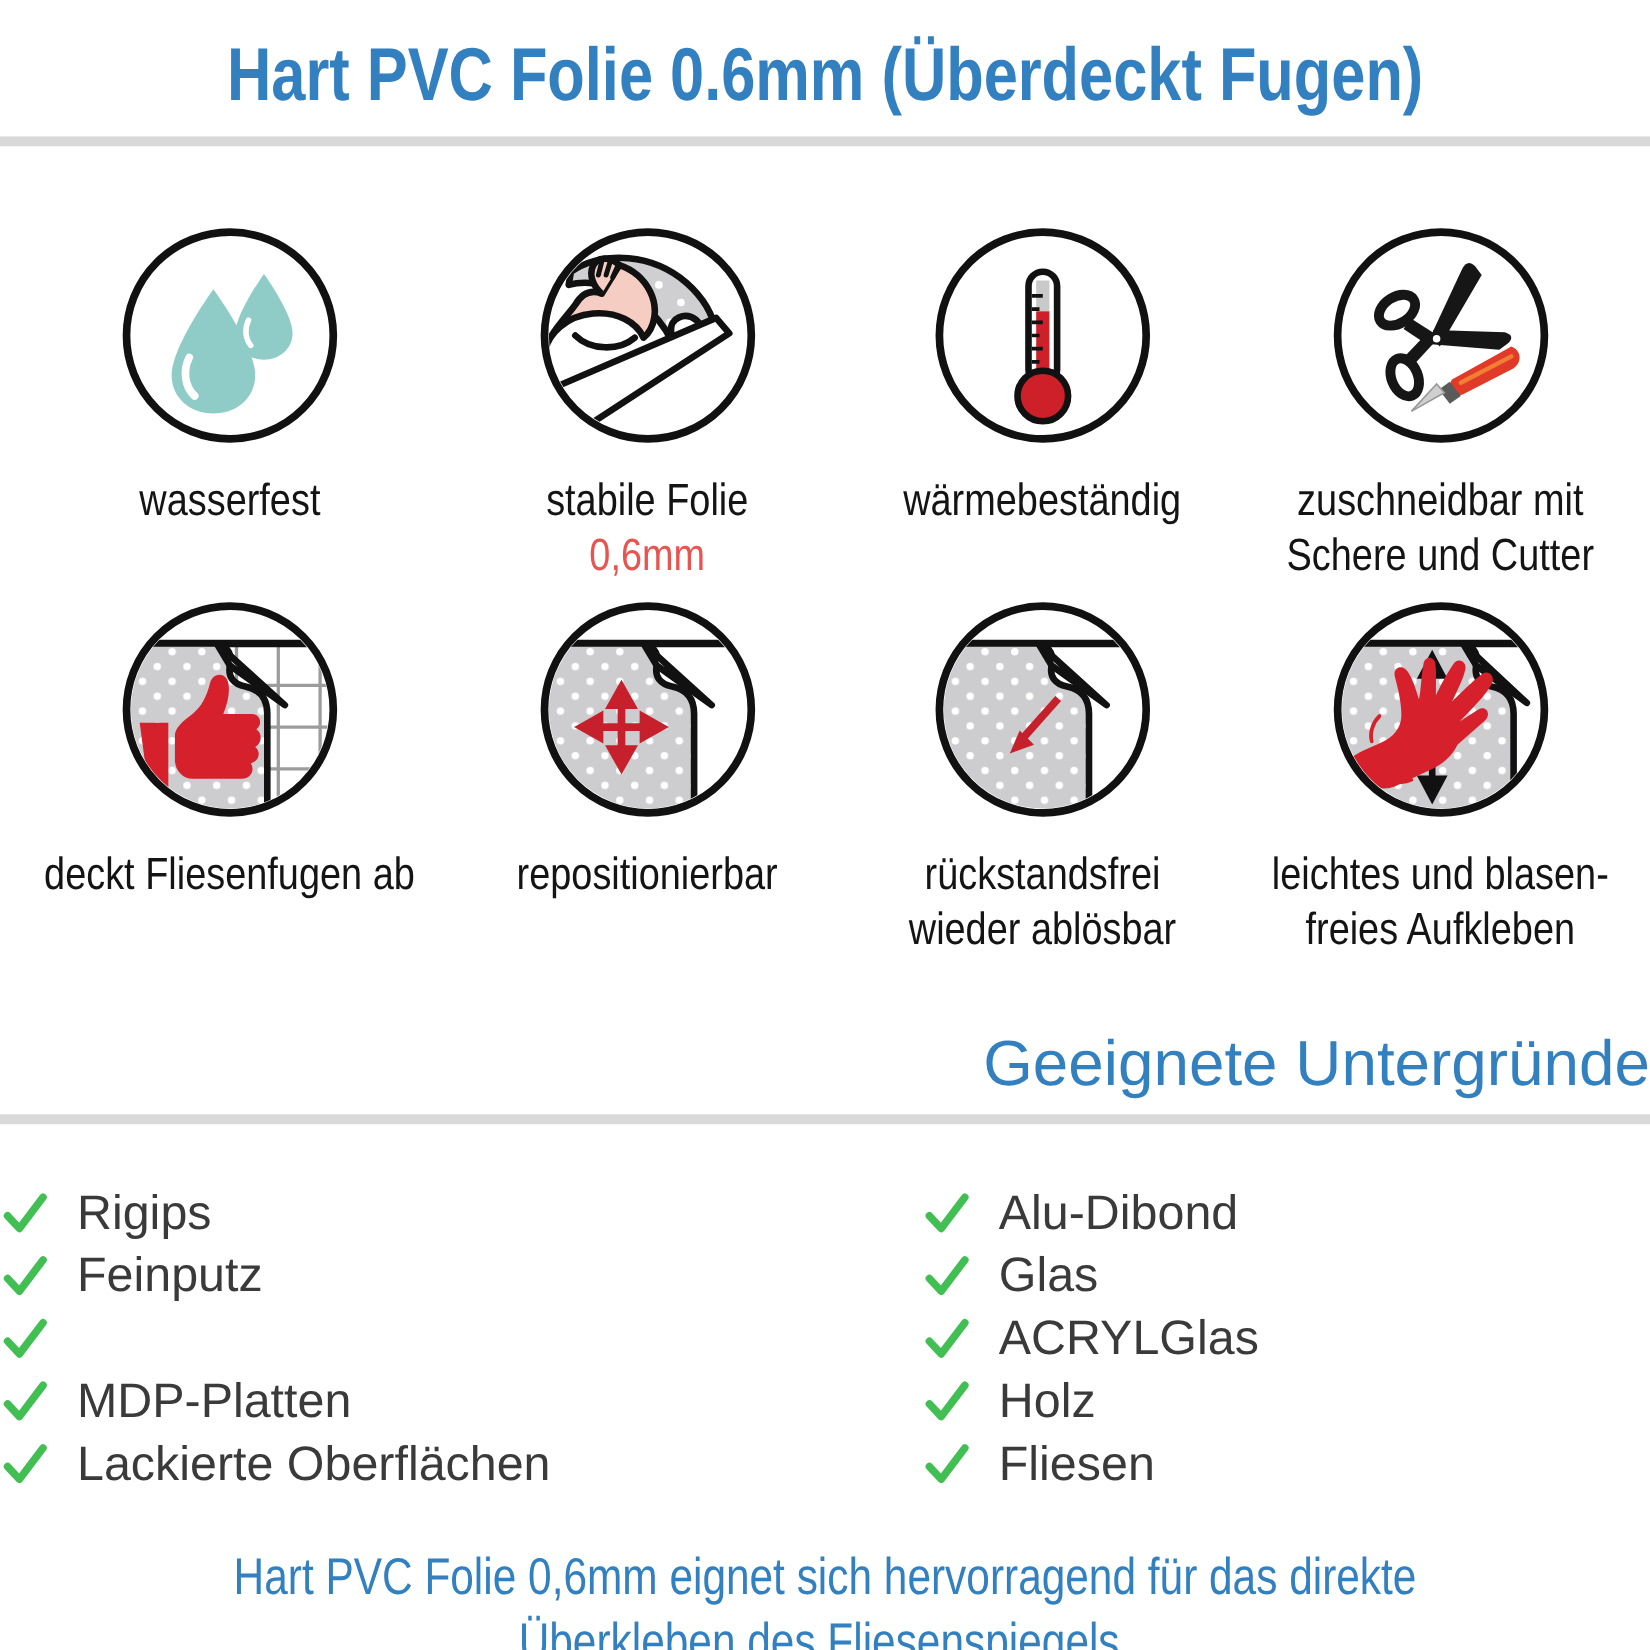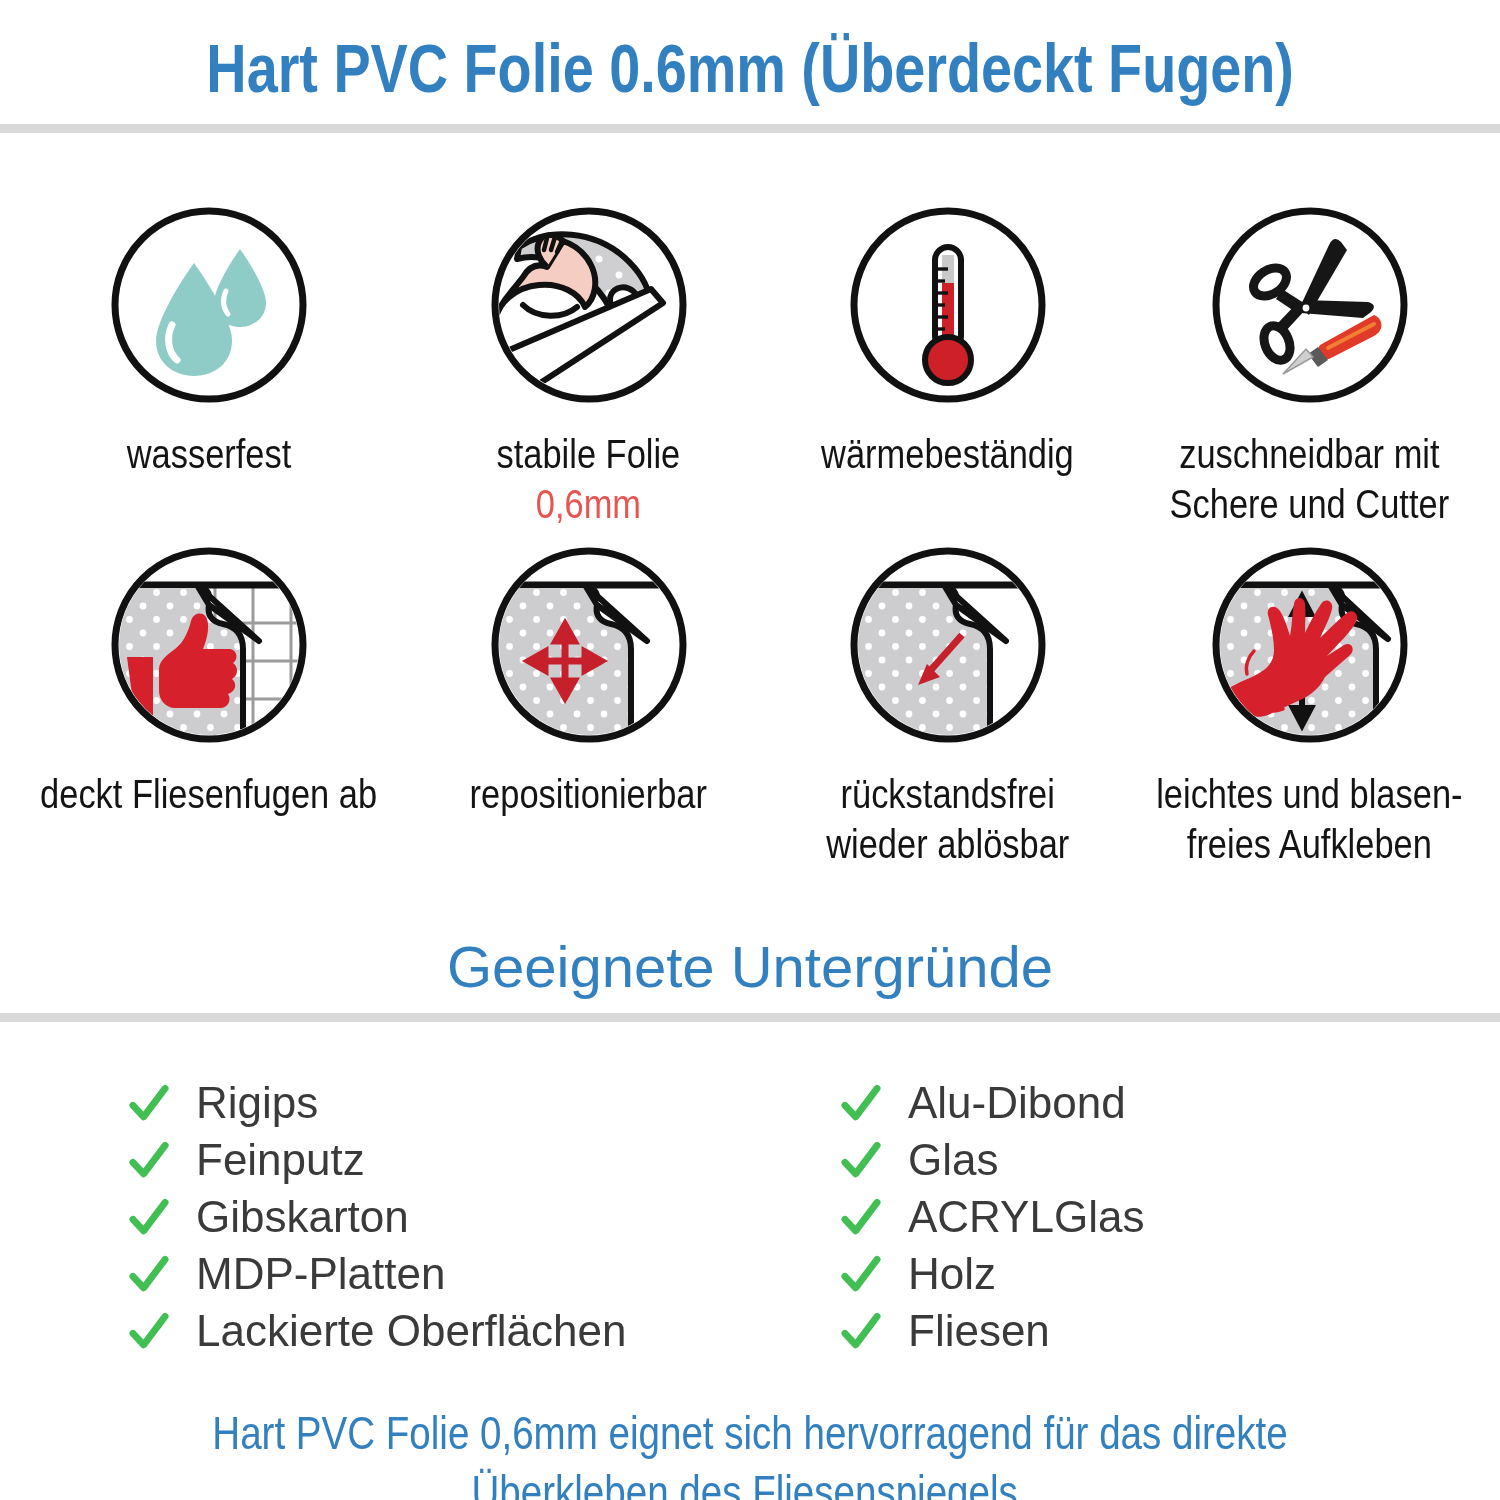--- a/index.html
+++ b/index.html
@@ -13,25 +13,25 @@
   .bar.top{margin-top:20px;}
   .bar.mid{margin-top:10px;}
 
   .features{display:grid;grid-template-columns:repeat(4,1fr);padding:0 8px;margin-top:72px;}
   .feature{display:flex;flex-direction:column;align-items:center;}
   .feature .icon{width:200px;height:200px;flex:0 0 auto;}
   .caption{margin-top:24px;min-height:116px;text-align:center;font-size:41px;line-height:50px;color:#141414;}
   .caption .line{display:block;transform:scaleX(.84);transform-origin:50% 50%;white-space:nowrap;}
   .caption .sub{display:block;transform:scaleX(.84);transform-origin:50% 50%;color:#e85450;}
 
-  .section-title{margin:46px 0 0;text-align:center;font-size:58px;line-height:72px;font-weight:normal;color:#3380c0;}
+  .section-title{margin:46px 0 0;text-align:right;font-size:58px;line-height:72px;font-weight:normal;color:#3380c0;}
 
   .substrates{display:grid;grid-template-columns:720px 1fr;padding-top:52px;}
   .substrates ul{list-style:none;margin:0;padding:0;}
-  .substrates .col-left ul{padding-left:126px;}
+  .substrates .col-left ul{}
   .substrates .col-right ul{padding-left:118px;}
   .substrates li{display:flex;align-items:center;gap:24px;height:57px;font-size:44px;color:#3a3a3a;}
   .check{width:46px;height:46px;flex:0 0 auto;}
 
   .footer-note{margin-top:44px;text-align:center;font-size:47px;line-height:59px;color:#3380c0;}
   .footer-note .line{display:block;transform:scaleX(.82);transform-origin:50% 50%;white-space:nowrap;}
 
   svg{display:block;}
 </style>
 </head>
@@ -260,21 +260,20 @@
       <li>
           <svg class="check" viewBox="0 0 60 60">
             <path d="M9 33 L23 48 L51 11" stroke="#41bf53" stroke-width="9" fill="none" stroke-linecap="round" stroke-linejoin="round"></path>
           </svg>
           <span>Feinputz</span>
         </li>
       <li>
           <svg class="check" viewBox="0 0 60 60">
             <path d="M9 33 L23 48 L51 11" stroke="#41bf53" stroke-width="9" fill="none" stroke-linecap="round" stroke-linejoin="round"></path>
           </svg>
-          <span>Gibskarton</span>
         </li>
       <li>
           <svg class="check" viewBox="0 0 60 60">
             <path d="M9 33 L23 48 L51 11" stroke="#41bf53" stroke-width="9" fill="none" stroke-linecap="round" stroke-linejoin="round"></path>
           </svg>
           <span>MDP-Platten</span>
         </li>
       <li>
           <svg class="check" viewBox="0 0 60 60">
             <path d="M9 33 L23 48 L51 11" stroke="#41bf53" stroke-width="9" fill="none" stroke-linecap="round" stroke-linejoin="round"></path>

